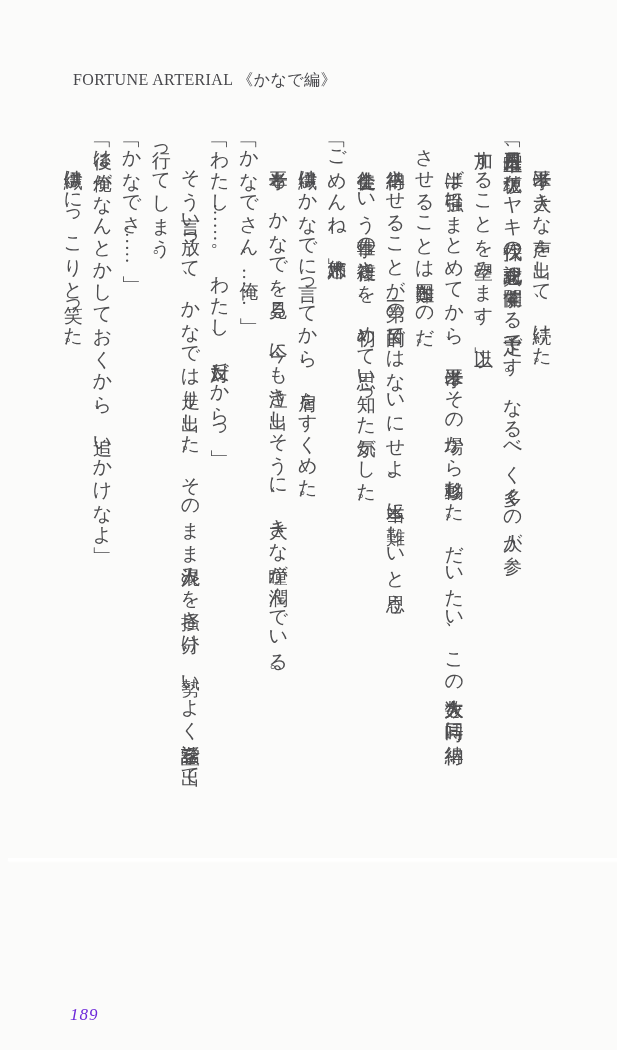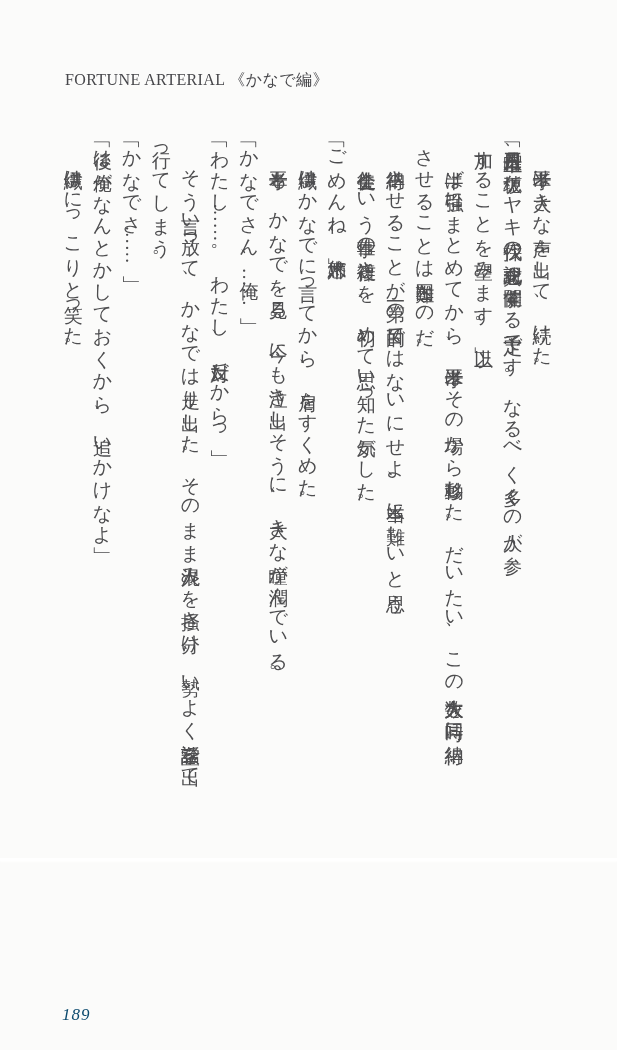--- a/index.html
+++ b/index.html
@@ -10,20 +10,21 @@
     width: 617px;
     height: 1050px;
     position: relative;
     background: #fbfbfa;
     font-family: "Liberation Serif", "DejaVu Serif", serif;
     overflow: hidden;
   }
   .page {
     position: absolute;
     inset: 0;
+    margin-left: 8px;
   }
   .running-header {
     position: absolute;
     left: 65px;
     top: 70px;
     font-size: 16px;
     letter-spacing: 0.4px;
     color: #47474b;
     white-space: nowrap;
   }
@@ -54,21 +55,21 @@
     height: 3px;
     background: #ffffff;
     box-shadow: 0 1px 2px rgba(255,255,255,0.9);
   }
   .page-number {
     position: absolute;
     left: 62px;
     top: 1005px;
     font-size: 17px;
     font-style: italic;
-    color: #0c4a6e;
+    color: #6d28d9;
     letter-spacing: 1px;
   }
 </style>
 </head>
 <body style="background: rgb(251, 251, 250);">
 
 <div class="page">
   <div class="running-header" style="color: rgb(71, 71, 75);">FORTUNE ARTERIAL 《かなで編》</div>
 
   <div class="text-block" style="color: rgb(77, 77, 79);">

